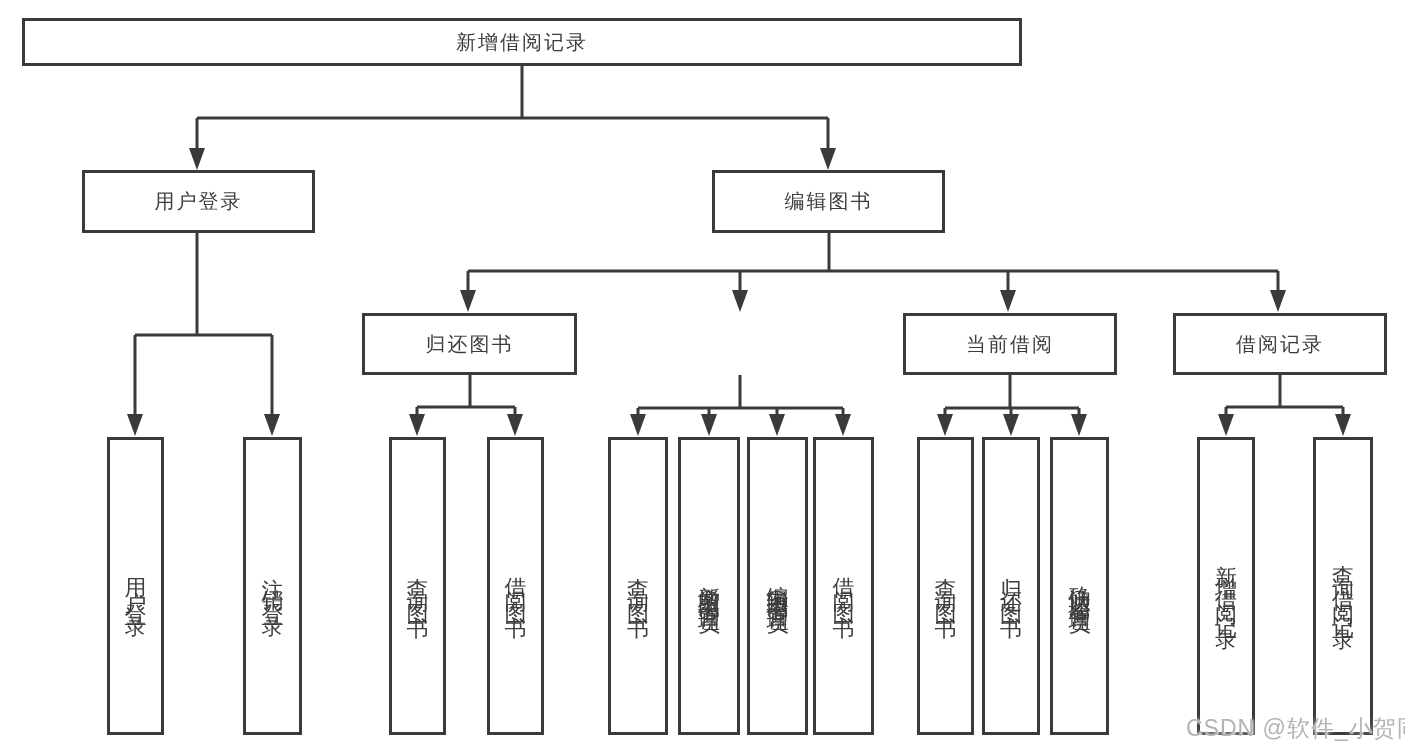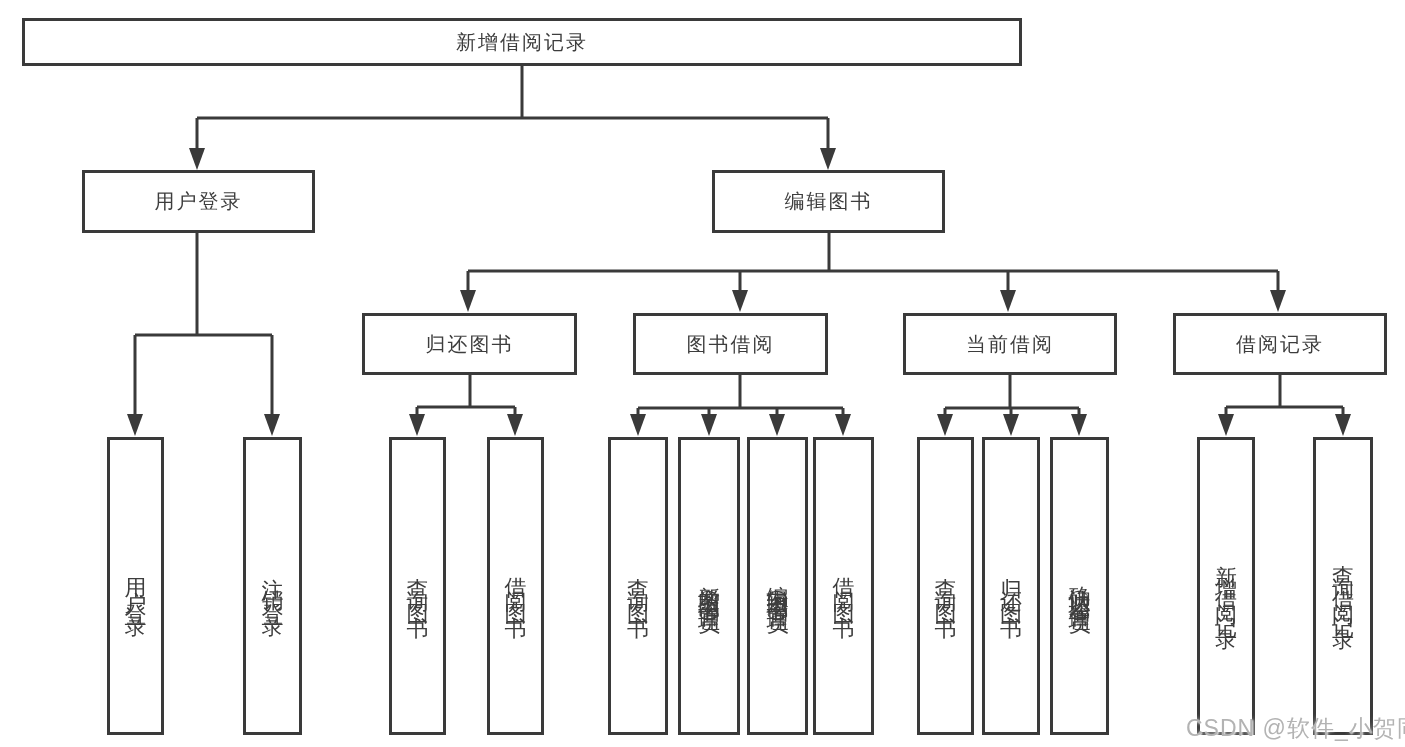--- a/index.html
+++ b/index.html
@@ -129,23 +129,20 @@
   <div class="hbox" style="left:82px; top:170px; width:233px; height:63px;">
     <span class="lbl">用户登录</span>
   </div>
   <div class="hbox" style="left:712px; top:170px; width:233px; height:63px;">
     <span class="lbl">编辑图书</span>
   </div>
 
   <div class="hbox" style="left:362px; top:313px; width:215px; height:62px;">
     <span class="lbl">归还图书</span>
   </div>
-  <div class="hbox" style="left:633px; top:313px; width:195px; height:62px;">
-    <span class="lbl">图书借阅</span>
-  </div>
   <div class="hbox" style="left:903px; top:313px; width:214px; height:62px;">
     <span class="lbl">当前借阅</span>
   </div>
   <div class="hbox" style="left:1173px; top:313px; width:214px; height:62px;">
     <span class="lbl">借阅记录</span>
   </div>
 
   <div class="vbox" style="left:107px;">
     <span class="vlbl">用户登录</span>
   </div>

